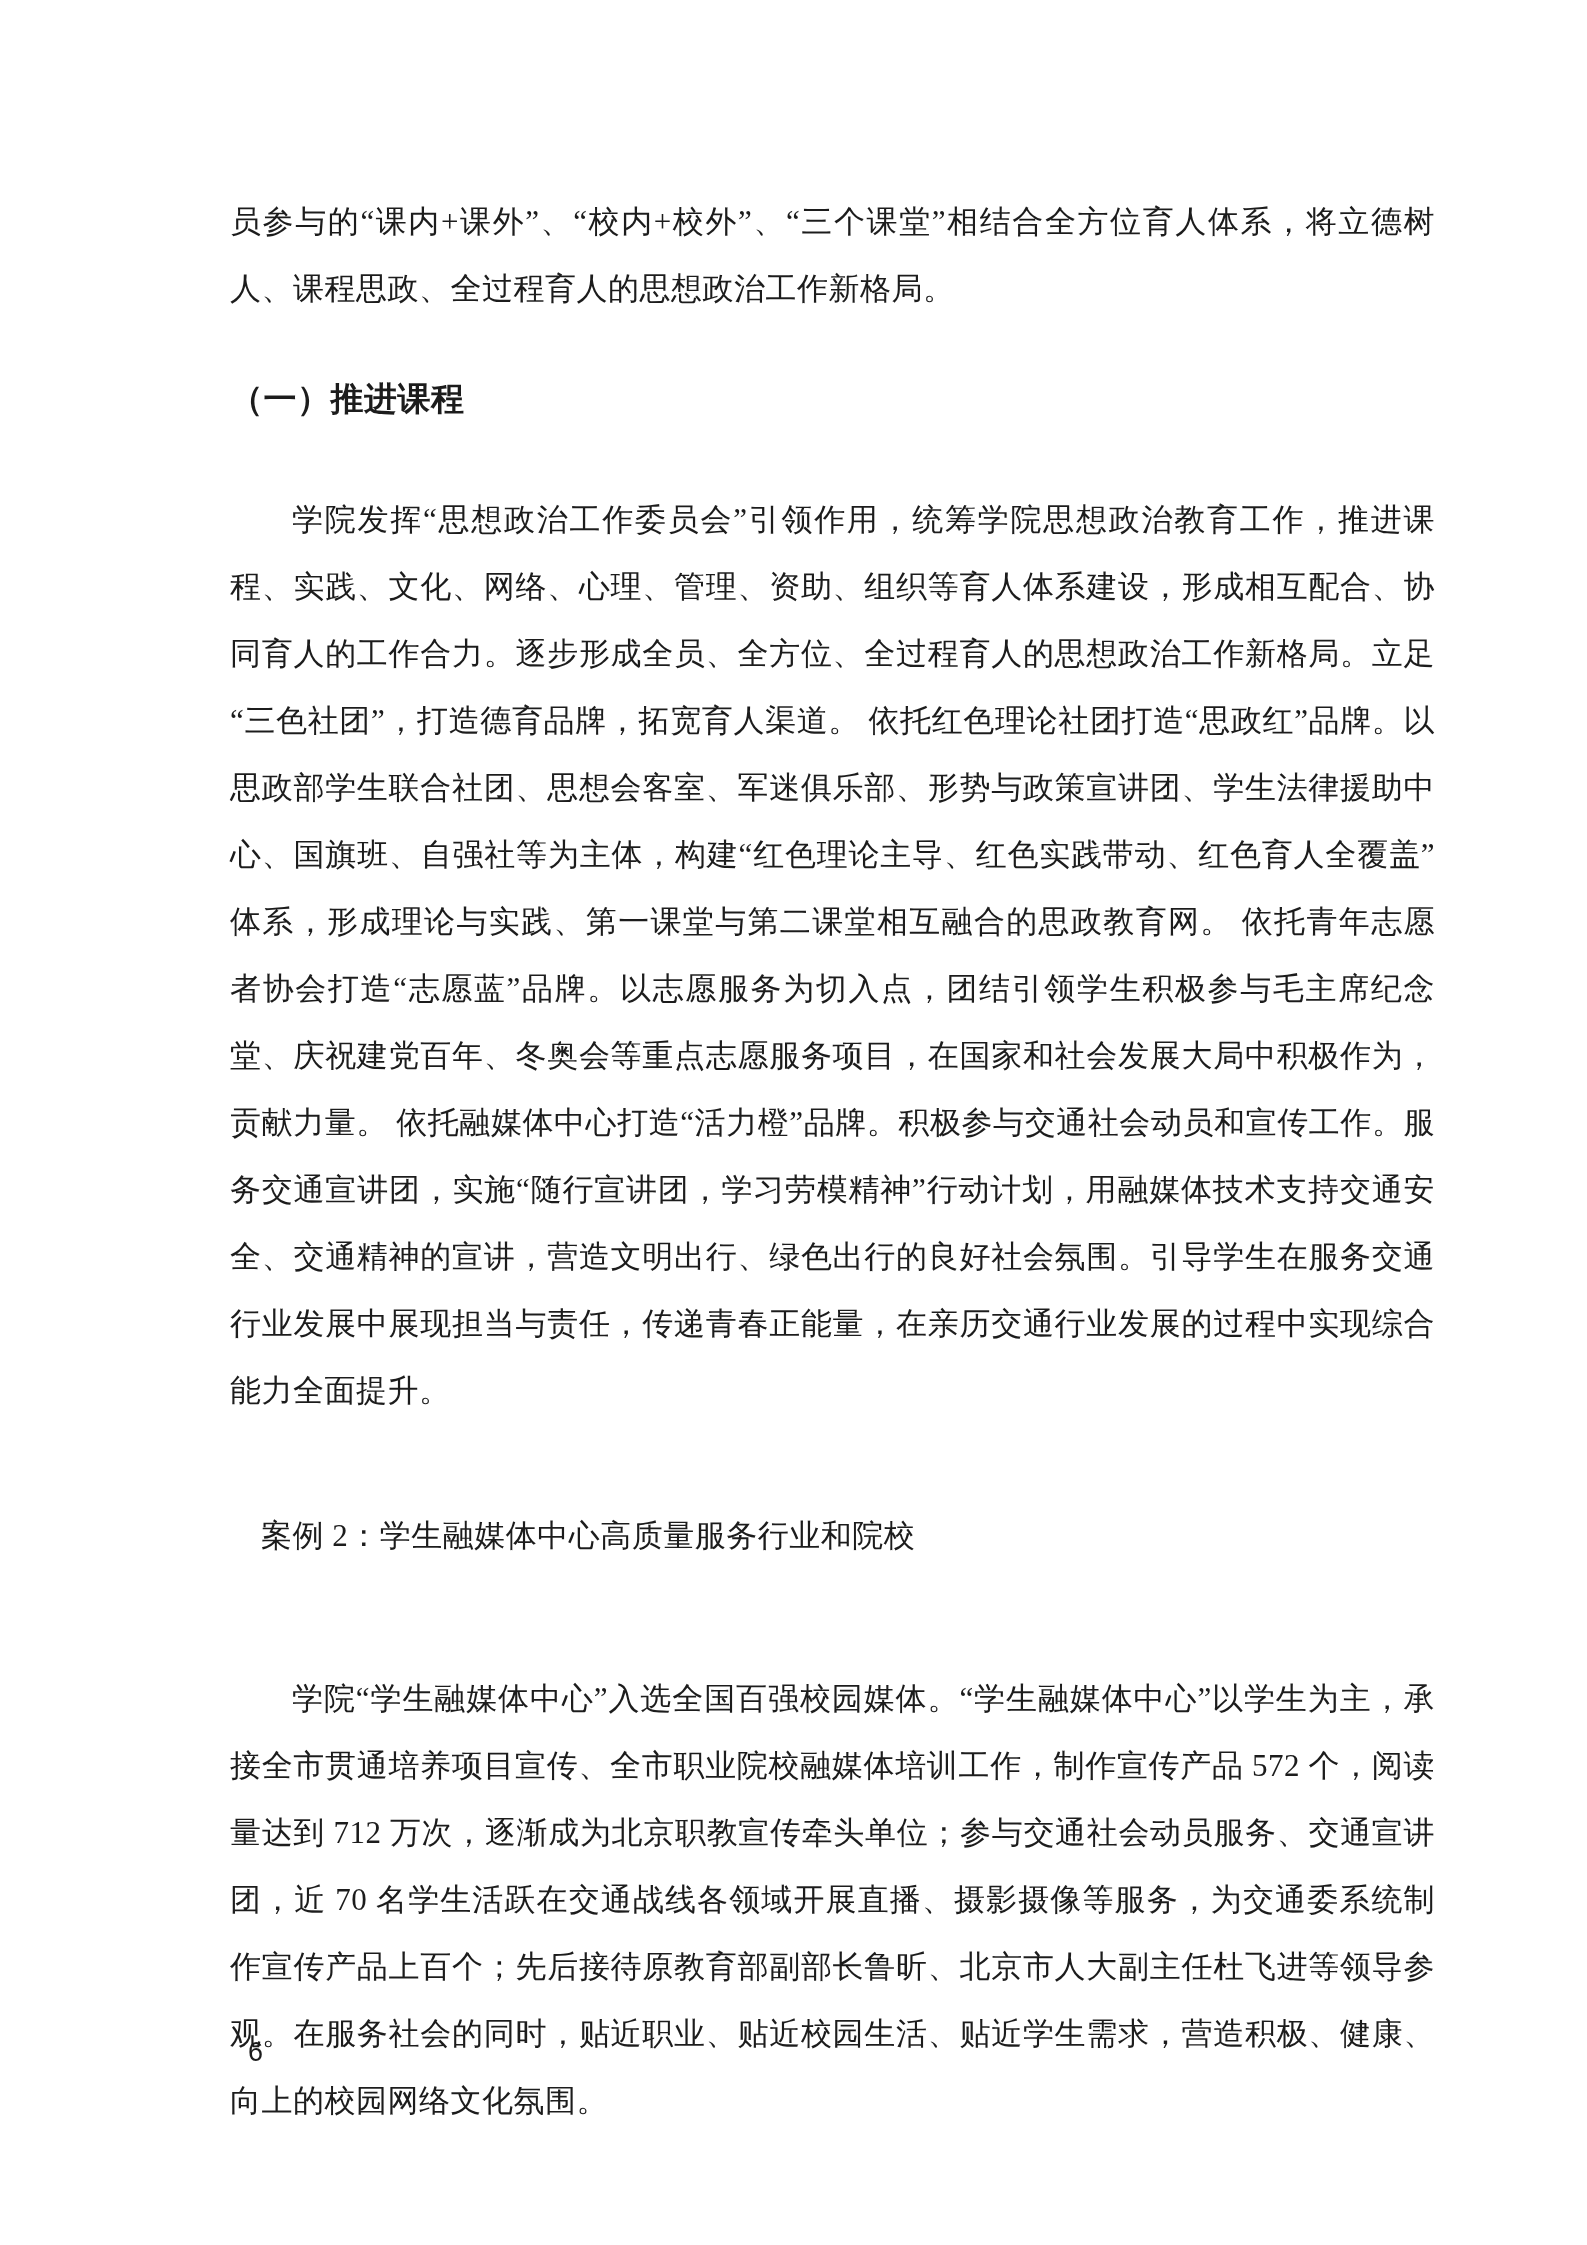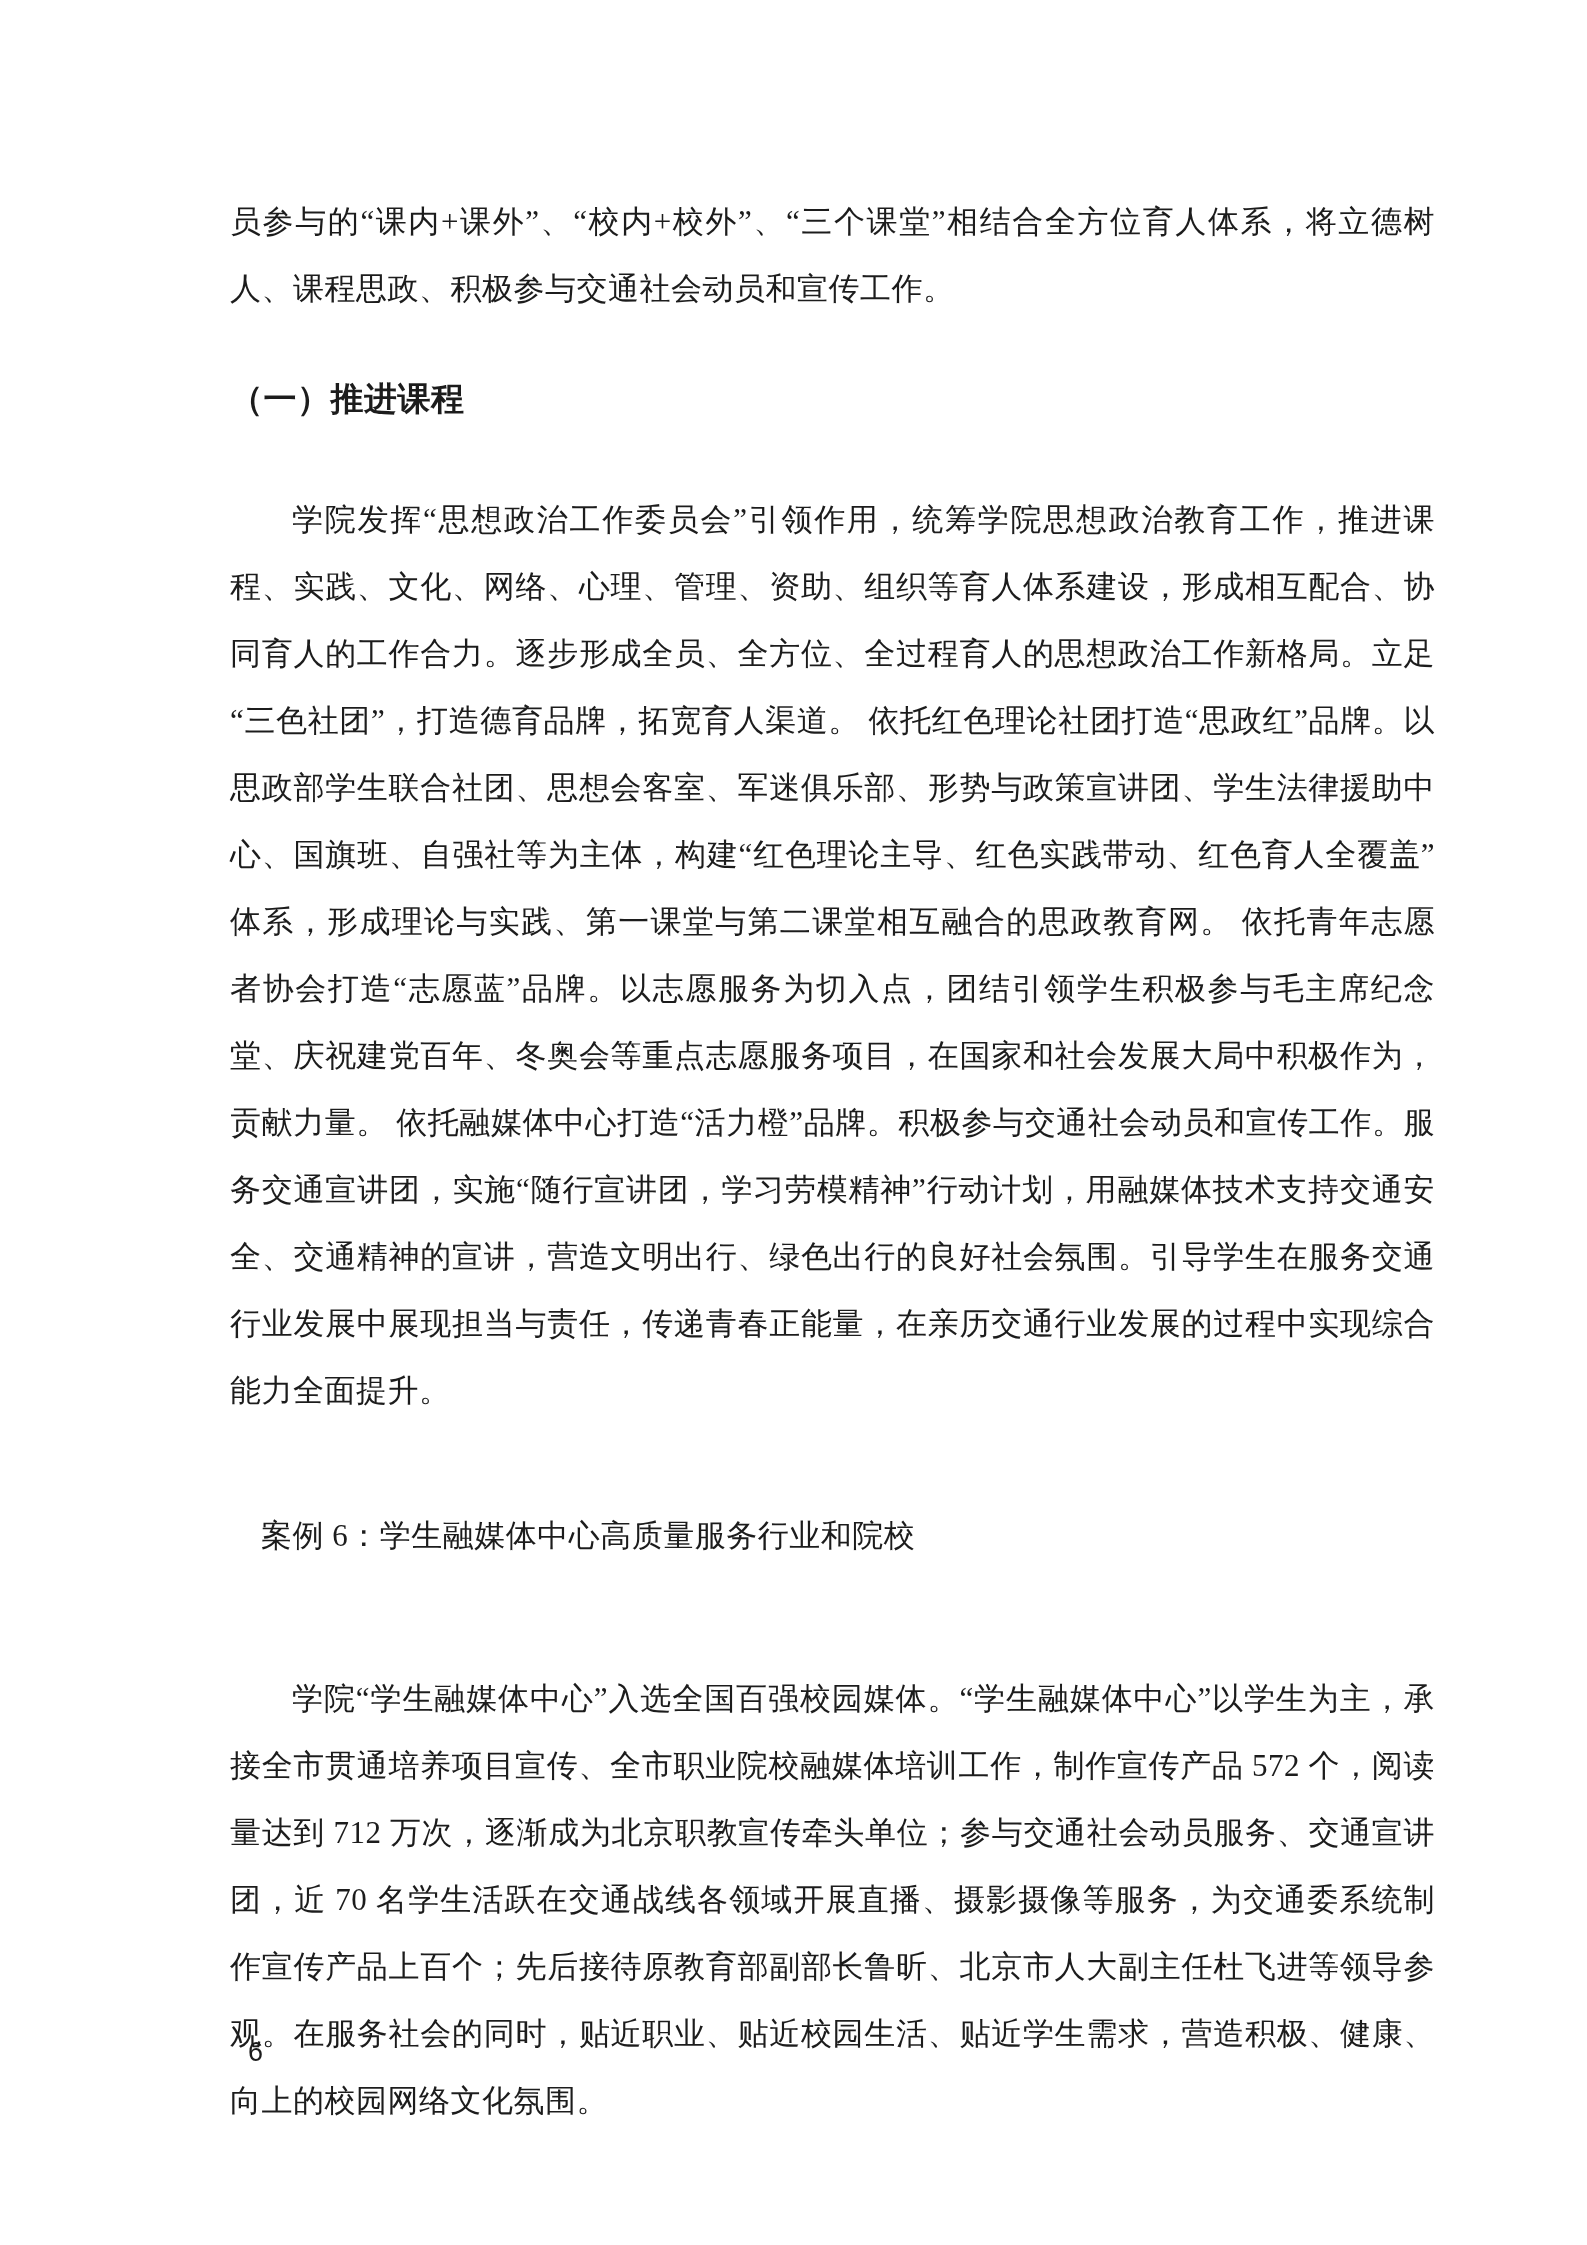--- a/index.html
+++ b/index.html
@@ -57,25 +57,25 @@
     line-height: 40px;
     font-family: "Liberation Sans", "DejaVu Sans", sans-serif;
     color: #1c1c1c;
   }
 </style>
 </head>
 <body>
 
 <div class="page">
 
-  <p class="para">员参与的“课内+课外”、“校内+校外”、“三个课堂”相结合全方位育人体系，将立德树人、课程思政、积极参与交通社会动员和宣传工作。</p>
+  <p class="para">员参与的“课内+课外”、“校内+校外”、“三个课堂”相结合全方位育人体系，将立德树人、课程思政、全过程育人的思想政治工作新格局。</p>
 
   <h2 class="section-heading">（一）推进课程</h2>
 
   <p class="para indent2 body-para">学院发挥“思想政治工作委员会”引领作用，统筹学院思想政治教育工作，推进课程、实践、文化、网络、心理、管理、资助、组织等育人体系建设，形成相互配合、协同育人的工作合力。逐步形成全员、全方位、全过程育人的思想政治工作新格局。立足“三色社团”，打造德育品牌，拓宽育人渠道。 依托红色理论社团打造“思政红”品牌。以思政部学生联合社团、思想会客室、军迷俱乐部、形势与政策宣讲团、学生法律援助中心、国旗班、自强社等为主体，构建“红色理论主导、红色实践带动、红色育人全覆盖”体系，形成理论与实践、第一课堂与第二课堂相互融合的思政教育网。 依托青年志愿者协会打造“志愿蓝”品牌。以志愿服务为切入点，团结引领学生积极参与毛主席纪念堂、庆祝建党百年、冬奥会等重点志愿服务项目，在国家和社会发展大局中积极作为，贡献力量。 依托融媒体中心打造“活力橙”品牌。积极参与交通社会动员和宣传工作。服务交通宣讲团，实施“随行宣讲团，学习劳模精神”行动计划，用融媒体技术支持交通安全、交通精神的宣讲，营造文明出行、绿色出行的良好社会氛围。引导学生在服务交通行业发展中展现担当与责任，传递青春正能量，在亲历交通行业发展的过程中实现综合能力全面提升。</p>
 
-  <p class="case-heading">案例 6：学生融媒体中心高质量服务行业和院校</p>
+  <p class="case-heading">案例 2：学生融媒体中心高质量服务行业和院校</p>
 
   <p class="para indent2 case-para">学院“学生融媒体中心”入选全国百强校园媒体。“学生融媒体中心”以学生为主，承接全市贯通培养项目宣传、全市职业院校融媒体培训工作，制作宣传产品 572 个，阅读量达到 712 万次，逐渐成为北京职教宣传牵头单位；参与交通社会动员服务、交通宣讲团，近 70 名学生活跃在交通战线各领域开展直播、摄影摄像等服务，为交通委系统制作宣传产品上百个；先后接待原教育部副部长鲁昕、北京市人大副主任杜飞进等领导参观。在服务社会的同时，贴近职业、贴近校园生活、贴近学生需求，营造积极、健康、向上的校园网络文化氛围。</p>
 
   <div class="page-number">6</div>
 
 </div>
 
 </body></html>

